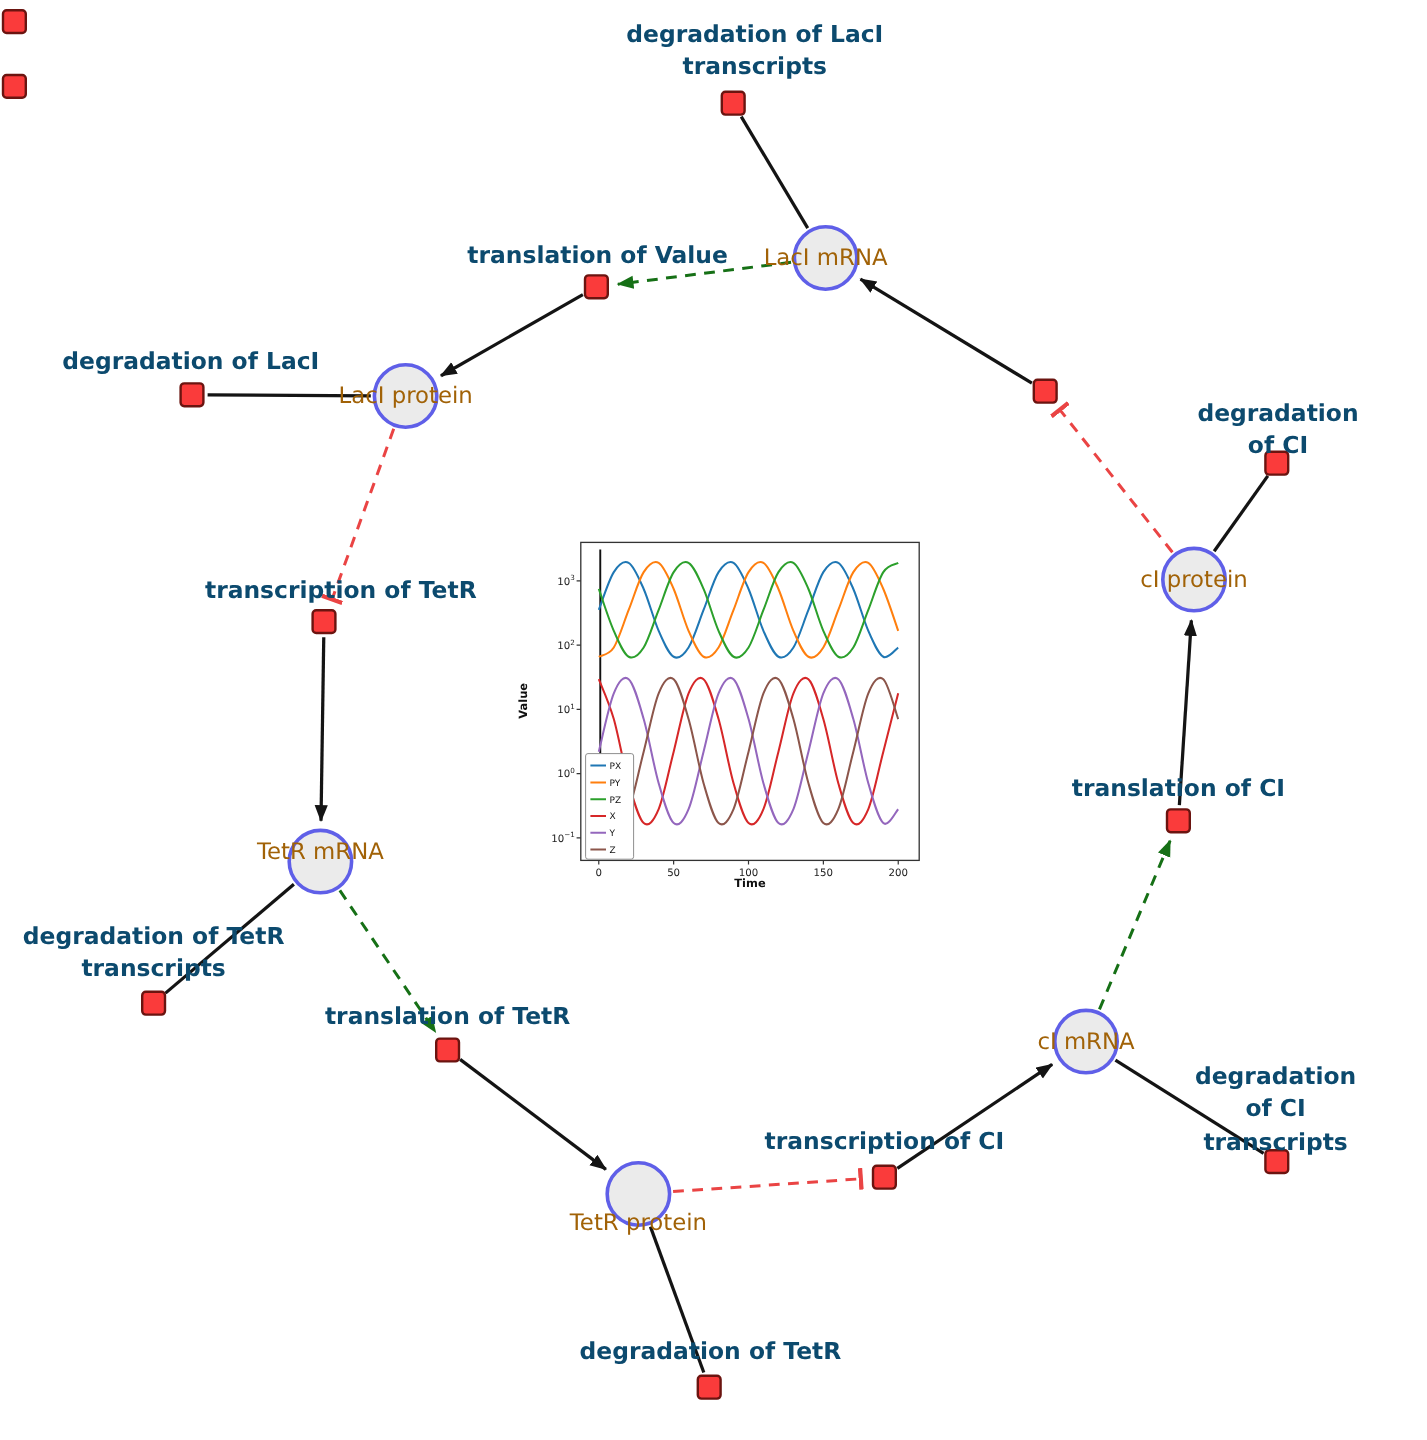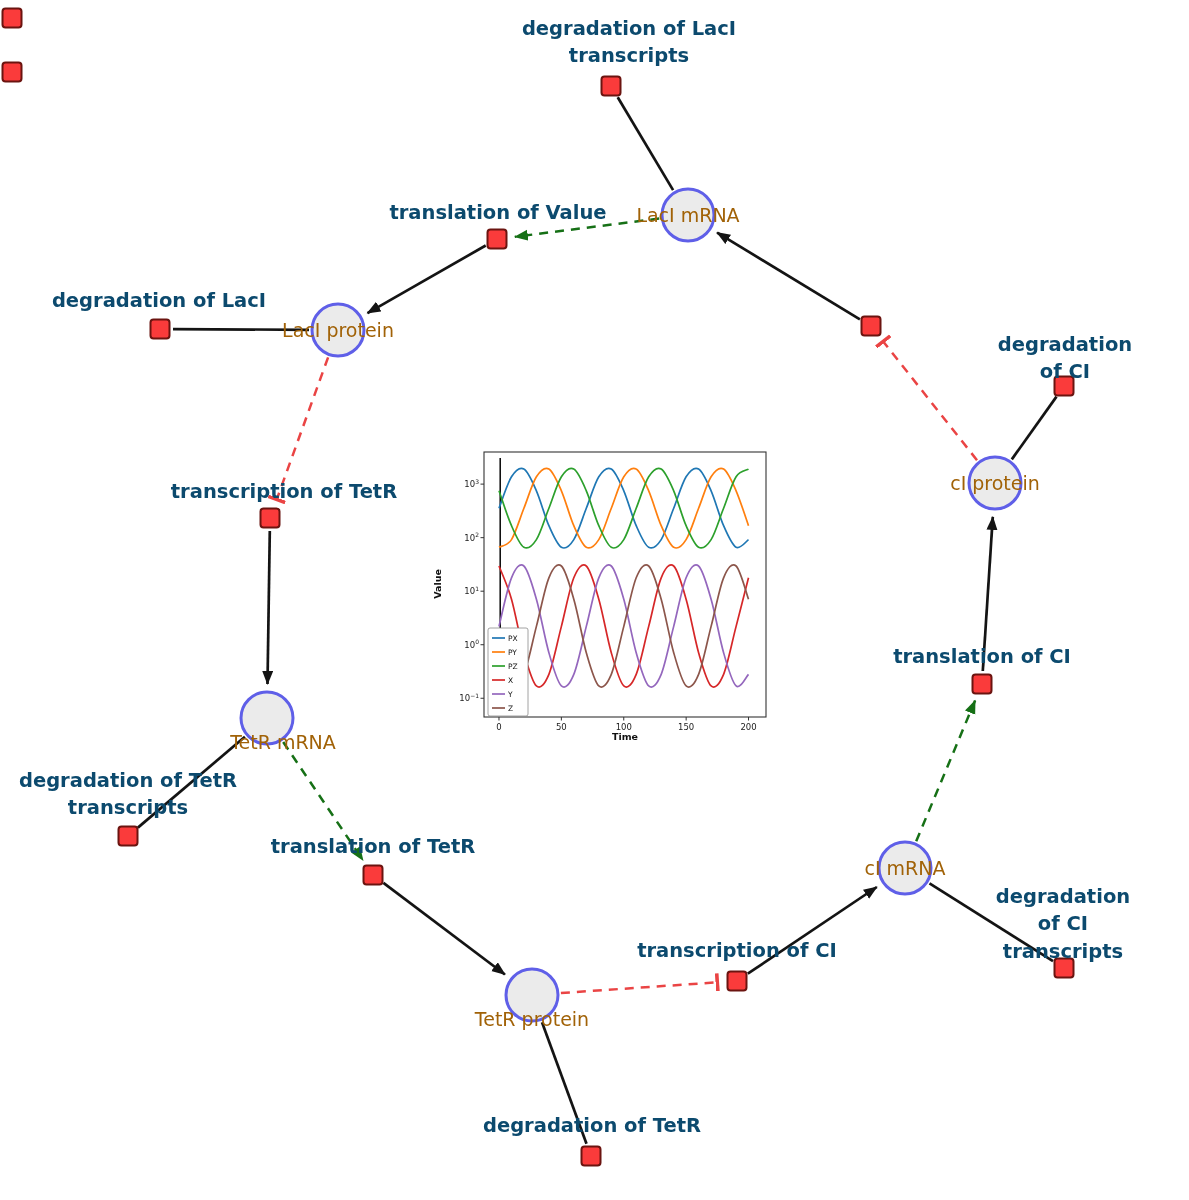--- a/index.html
+++ b/index.html
@@ -55,21 +55,21 @@
       <line x1="1011.8" y1="459.4" x2="1056.5" y2="396.6" stroke="#141414" stroke-width="2.7"></line>
       <line x1="977.0" y1="460.2" x2="882.8" y2="340.9" stroke="#ea4444" stroke-width="2.5" stroke-dasharray="9 7" marker-end="url(#teeR)"></line>
       <line x1="859.9" y1="319.3" x2="717.1" y2="232.6" stroke="#141414" stroke-width="2.7" marker-end="url(#arrowB)"></line>
     </svg>
   <div id="nodes">
       <div class="species-node" style="left: 688px; top: 215px;"></div>
       <div class="species-label" style="left: 688px; top: 215px;">LacI mRNA</div>
       <div class="species-node" style="left: 338px; top: 330px;"></div>
       <div class="species-label" style="left: 338px; top: 330px; text-align: center;">LacI protein</div>
       <div class="species-node" style="left: 267px; top: 718px;"></div>
-      <div class="species-label" style="left: 267px; top: 742px; margin-left: 16px;">TetR mRNA</div>
+      <div class="species-label" style="left: 267px; top: 710px;">TetR mRNA</div>
       <div class="species-node" style="left: 532px; top: 995px;"></div>
       <div class="species-label" style="left: 532px; top: 995px; margin-top: 24px;">TetR protein</div>
       <div class="species-node" style="left: 905px; top: 868px;"></div>
       <div class="species-label" style="left: 905px; top: 868px;">cI mRNA</div>
       <div class="species-node" style="left: 995px; top: 483px;"></div>
       <div class="species-label" style="left: 995px; top: 483px;">cI protein</div>
       <div class="reaction-node" style="left: 611px; top: 86px;"></div>
       <div class="reaction-label" style="left: 629px; top: 42px;">degradation of LacI
 transcripts</div>
       <div class="reaction-node" style="left: 497px; top: 239px;"></div>

